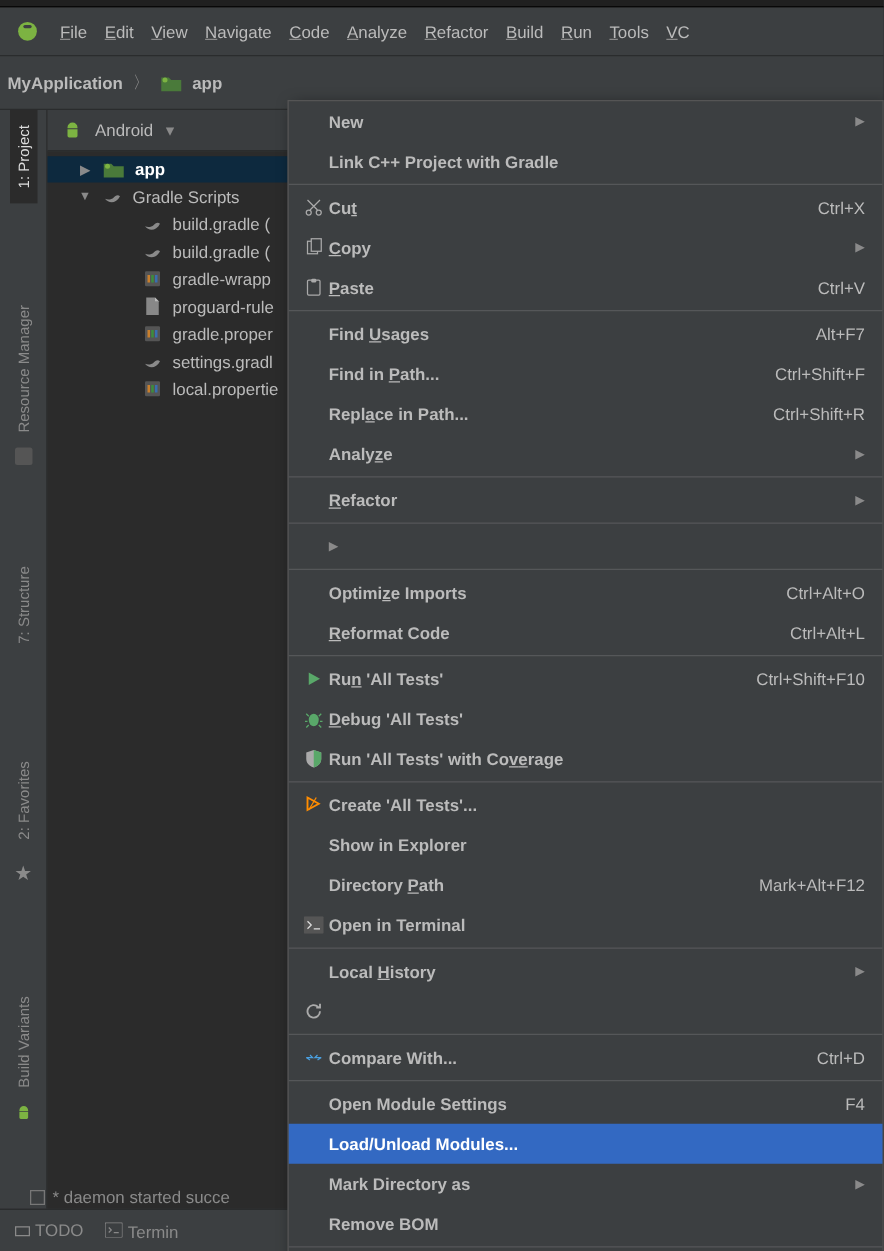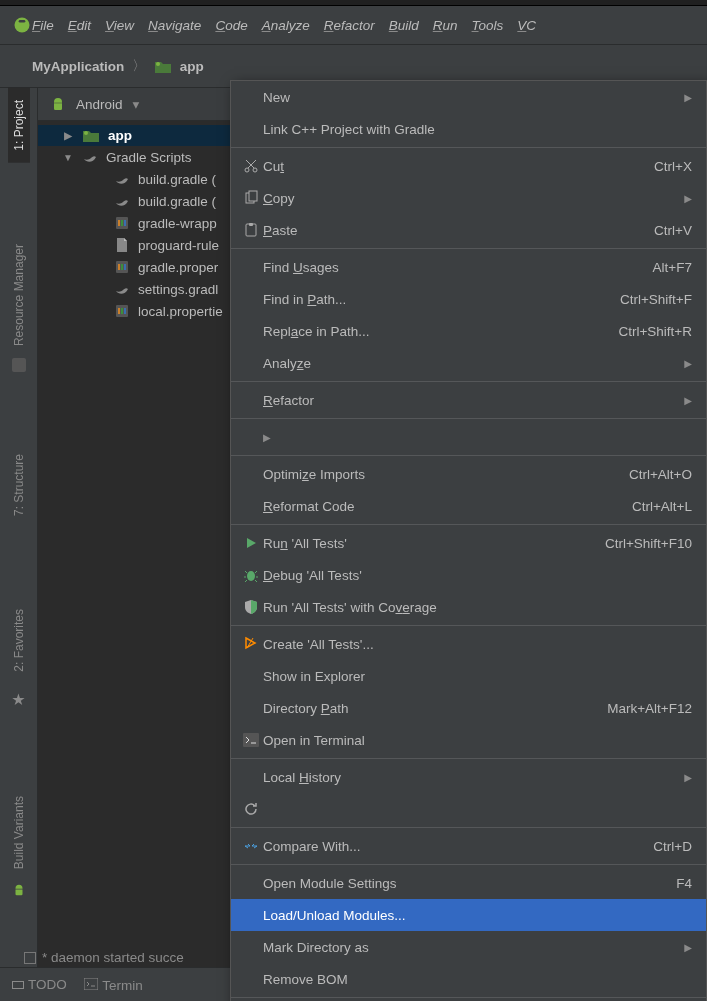--- a/index.html
+++ b/index.html
@@ -14,27 +14,27 @@
     --sel:           #0d293e;
     --accent:        #7cb342;
     --orange:        #ff8c00;
     --icon-gray:     #aaaaaa;
   }
   * { box-sizing: border-box; font-family: "Segoe UI", "Helvetica Neue", Arial, sans-serif; font-size: 13.5px; }
   body { margin:0; padding:0; background:var(--bg-dark); color:var(--fg); width:707px; height:1001px; overflow:hidden; position:relative; }
 
   
   .titlebar-tabs { height:6px; background:#202020; border-bottom:1px solid #000; }
-  .menubar { display:flex; align-items:center; padding:4px 12px; background:var(--bg); height:38px;font-style:italic; }
+  .menubar { display:flex; align-items:center; gap:16px; padding:4px 12px; background:var(--bg); height:38px; }
   .menubar .logo { width:20px; height:20px; }
   .menubar .item { color:var(--fg); cursor:default; }
   .menubar .item u { text-decoration:underline; text-decoration-color:var(--fg-dim); }
 
   
-  .crumbbar { display:flex; align-items:center; gap:8px; padding:10px 32px; background:var(--bg); border-top:1px solid #2a2c2d; border-bottom:1px solid #2a2c2d; height:44px; }
+  .crumbbar { display:flex; align-items:center; gap:8px; padding:10px 6px; background:var(--bg); border-top:1px solid #2a2c2d; border-bottom:1px solid #2a2c2d; height:44px; }
   .crumbbar .sep { color:var(--fg-dim); }
   .crumbbar .crumb { font-weight:600; color:var(--fg); }
   .folder-icon svg { vertical-align:-3px; }
 
   
   .main { display:flex; height:calc(1001px - 6px - 38px - 44px - 34px); }
   .gutter { width:38px; background:var(--bg); border-right:1px solid #2a2c2d; display:flex; flex-direction:column; align-items:center; }
   .gutter .vtab { writing-mode:vertical-rl; transform:rotate(180deg); padding:12px 4px; color:var(--fg-dim); font-size:12px; display:flex; align-items:center; gap:6px; }
   .gutter .gap { flex:1 0 20px; }
   .gutter .sq { width:14px; height:14px; background:#555; border-radius:2px; }
@@ -48,21 +48,21 @@
   .row { display:flex; align-items:center; gap:8px; padding:3px 8px 3px 8px; white-space:nowrap; }
   .row .expander { width:12px; text-align:center; color:var(--fg-dim); font-size:10px; }
   .row.selected { background:var(--sel); color:#fff; font-weight:600; }
   .ind1 { padding-left:24px; }
   .ind2 { padding-left:56px; }
 
   
   .ctxmenu { position:absolute; left:230px; top:80px; width:477px; background:var(--bg-menu); border:1px solid #555; box-shadow: 4px 4px 12px rgba(0,0,0,0.6); z-index:50; }
   .ctxmenu .mrow { display:flex; align-items:center; height:32px; padding:0 14px 0 8px; }
   .ctxmenu .mrow .micon { width:24px; display:flex; justify-content:center; align-items:center; color:var(--icon-gray); }
-  .ctxmenu .mrow .mlabel { flex:1; color:var(--fg); }
+  .ctxmenu .mrow .mlabel { flex:1; color:var(--fg);font-weight:bold; }
   .ctxmenu .mrow .msc { color:var(--fg); }
   .ctxmenu .mrow .sub { color:var(--fg-dim); font-size:10px; }
   .ctxmenu .mrow.highlight { background:var(--bg-menu-sel); }
   .ctxmenu .mrow.highlight .mlabel, .ctxmenu .mrow.highlight .msc { color:#fff; }
   .ctxmenu hr { border:none; border-top:1px solid var(--sep); margin:2px 0; }
   .mlabel u { text-decoration:underline; }
 
   
   .statusbar { position:absolute; left:0; right:0; bottom:0; height:34px; background:var(--bg); border-top:1px solid #2a2c2d; display:flex; align-items:center; gap:16px; padding:0 12px; color:var(--fg-dim); font-size:12px; }
   .statusbar .todo-ico { width:12px; height:8px; border:1px solid var(--fg-dim); display:inline-block; margin-right:4px; }

